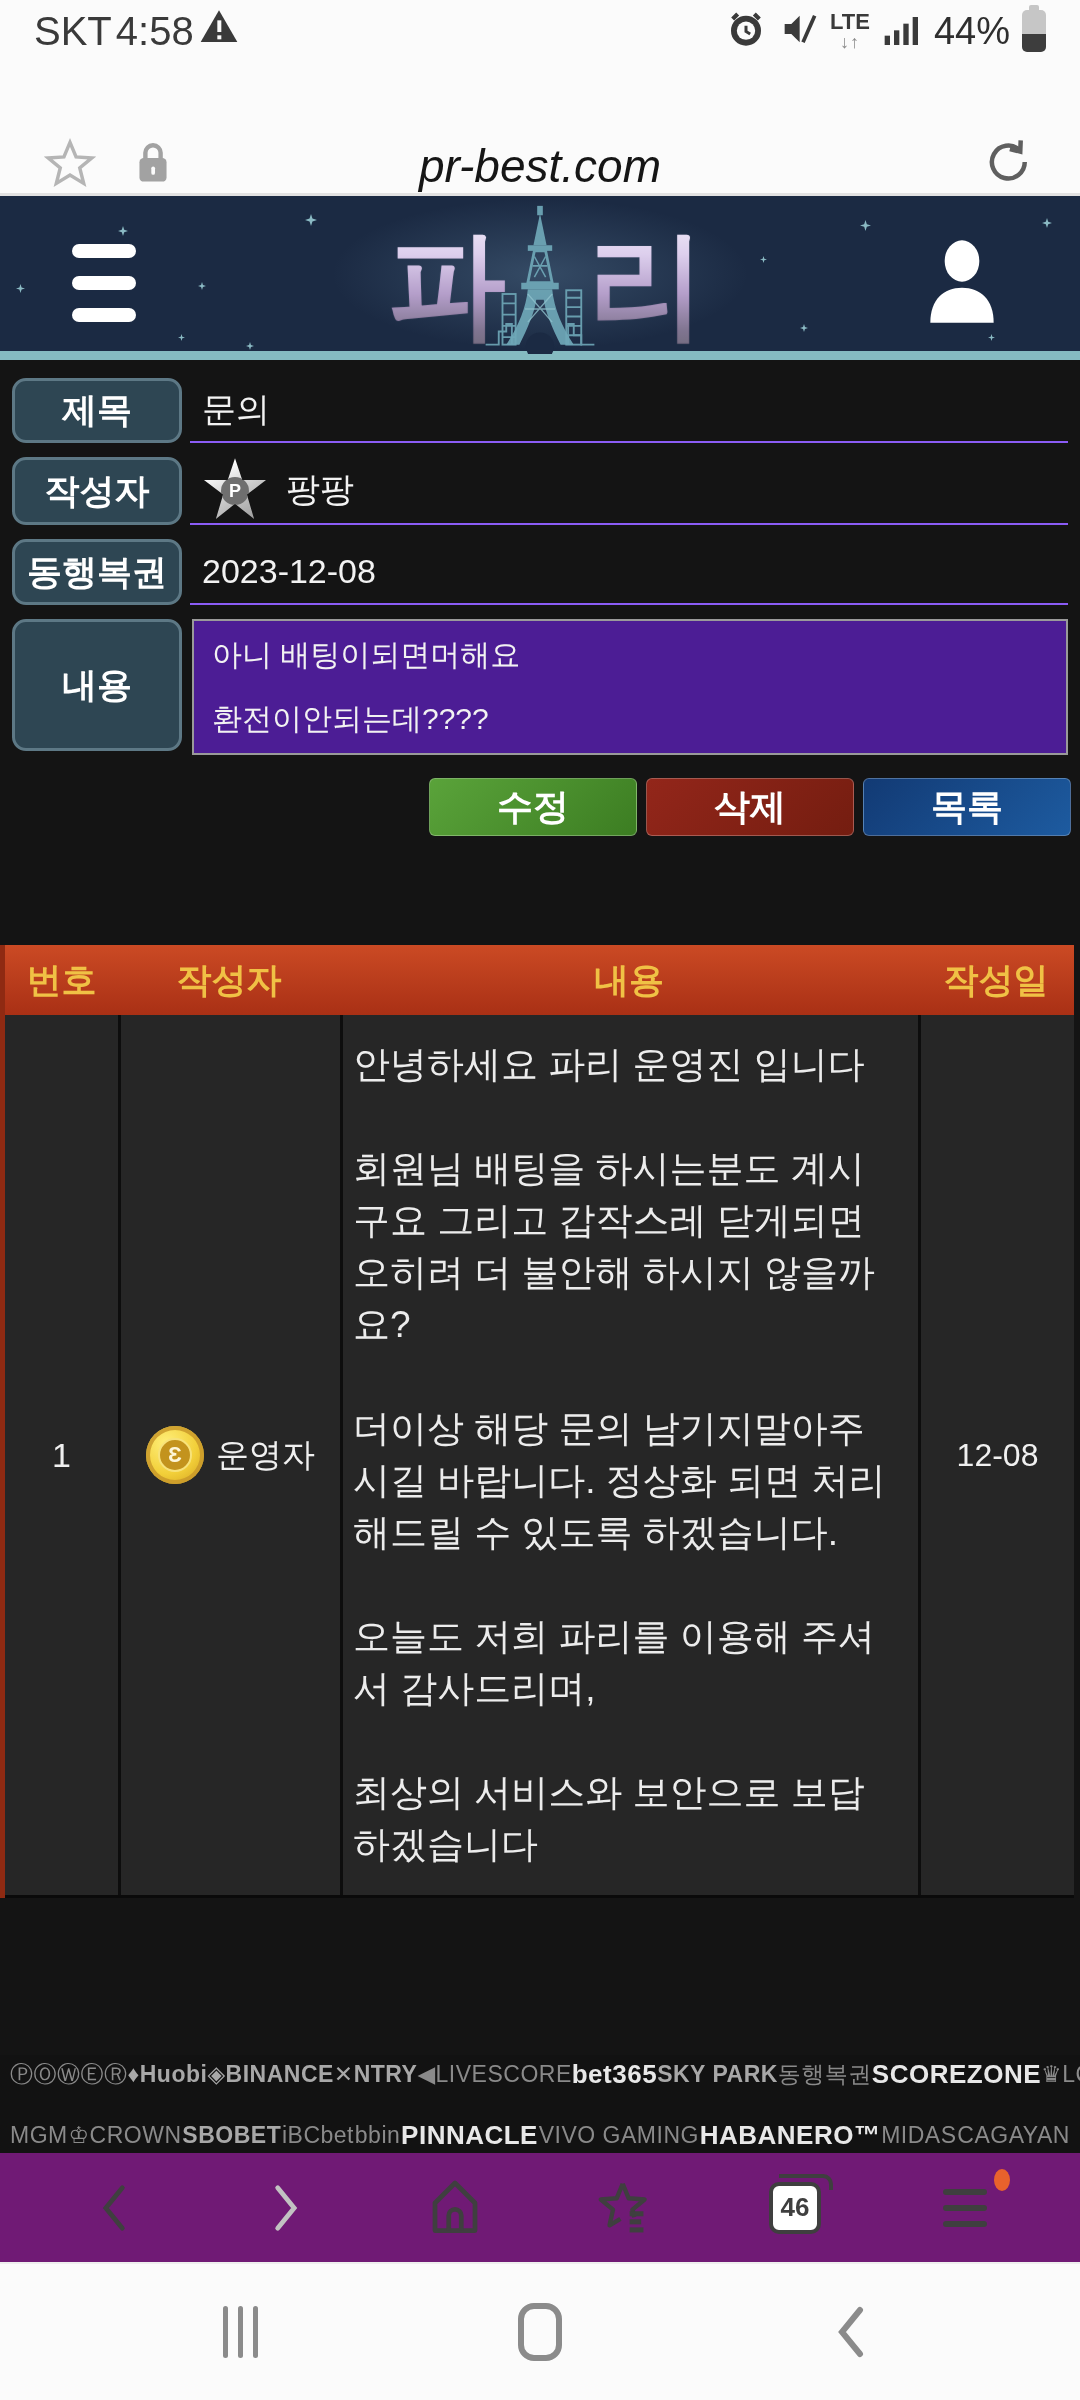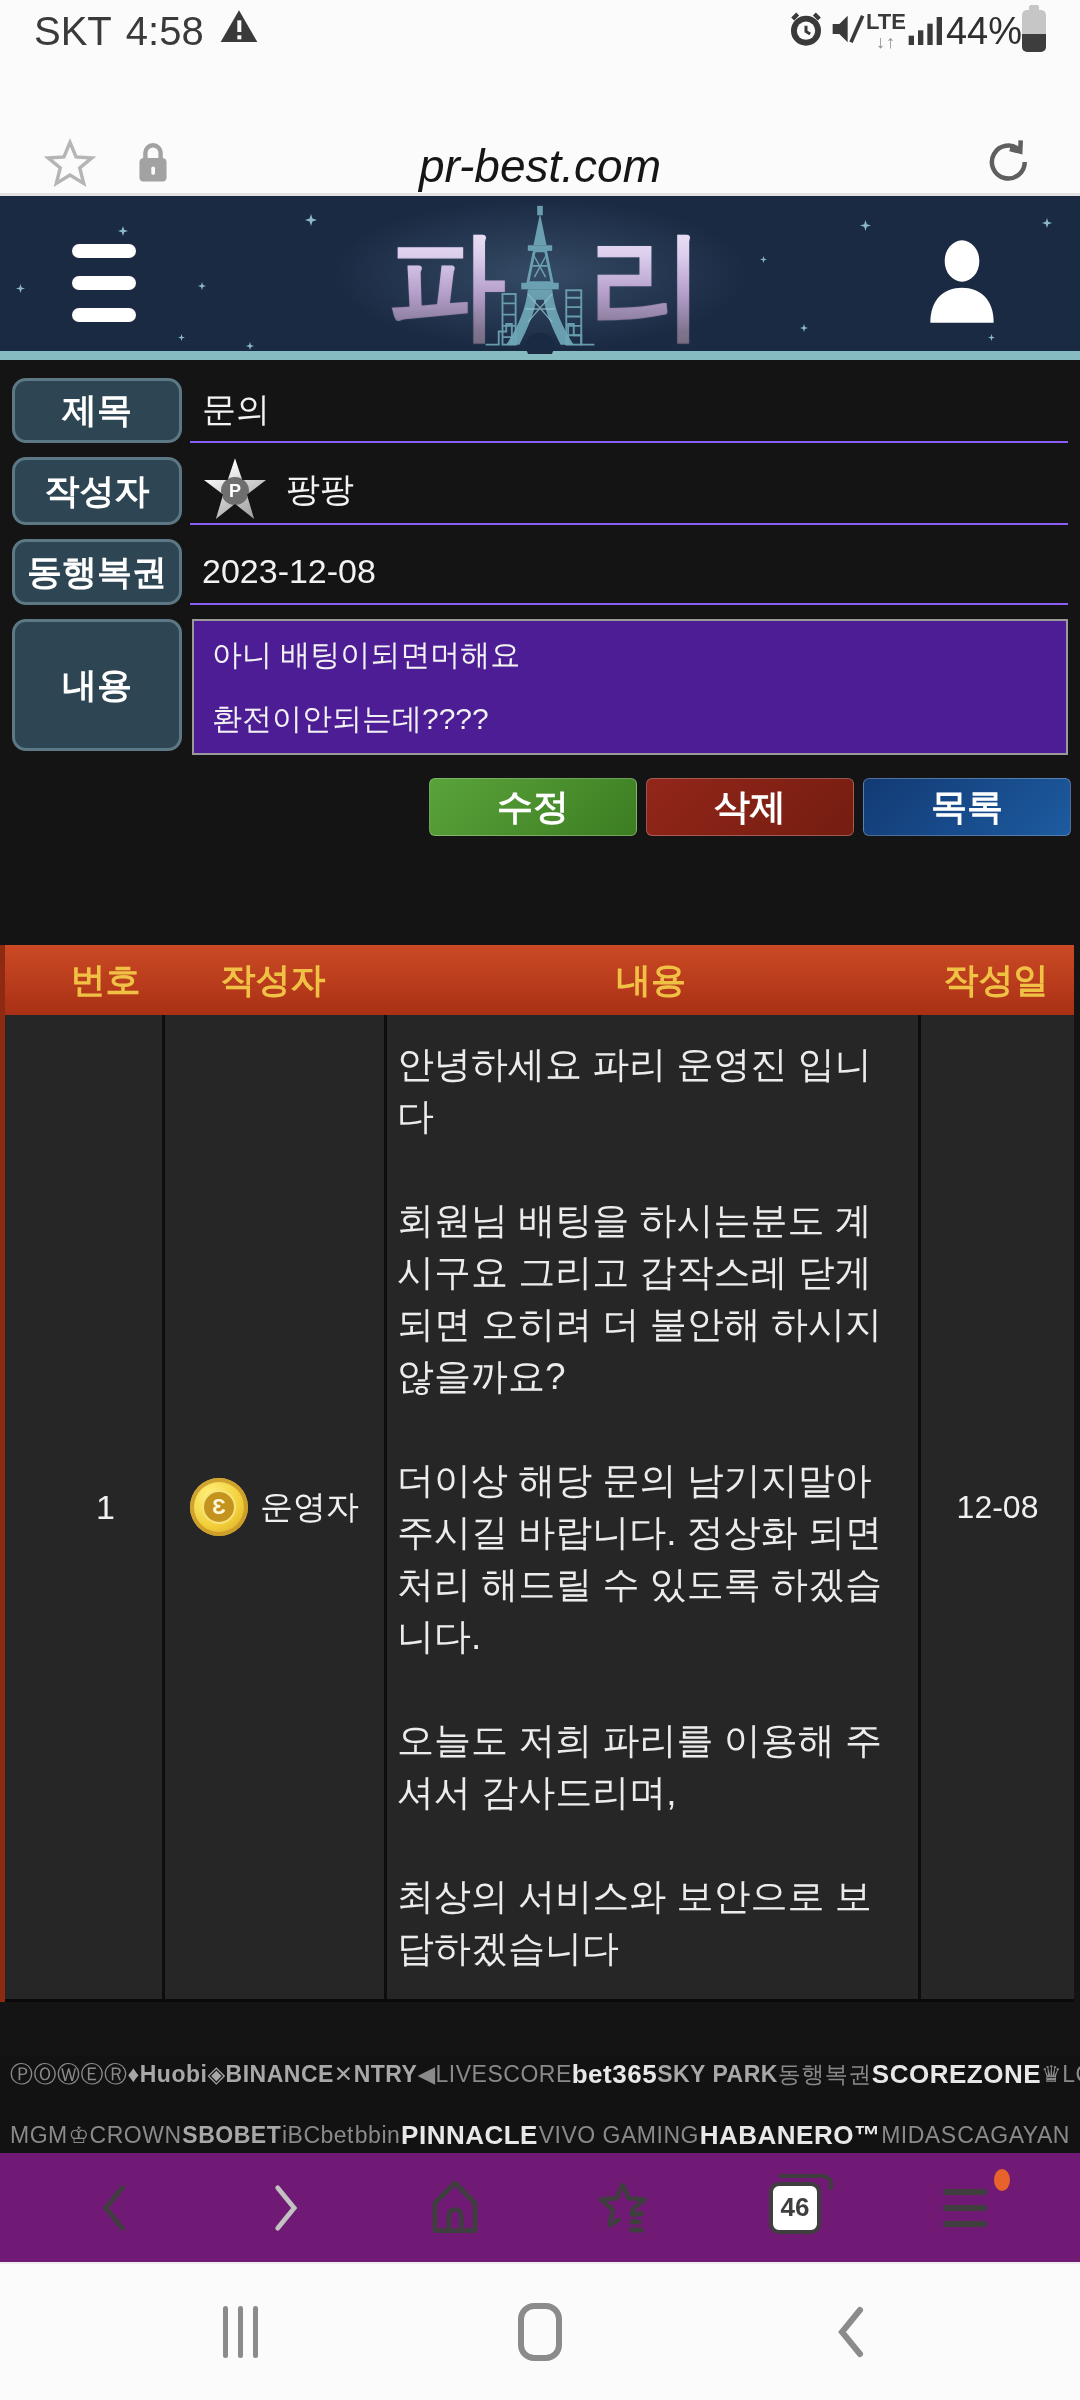--- a/index.html
+++ b/index.html
@@ -3,22 +3,22 @@
 <meta charset="utf-8">
 <style>
   * { margin:0; padding:0; box-sizing:border-box; }
   html,body { background:#000; }
   body { font-family:"Liberation Sans","DejaVu Sans",sans-serif; }
   #screen { position:relative; width:1080px; height:2400px; margin:0 auto; background:#141414; overflow:hidden; }
 
   
   .top-white { position:absolute; top:0; left:0; width:1080px; height:196px; background:#fbfbfb; border-bottom:3px solid #e2e2e2; }
   .status-bar { position:absolute; top:0; left:0; right:0; height:62px; display:flex; align-items:center; padding:0 34px; color:#3a3a3a; }
-  .status-left { display:flex; align-items:center; gap:14px; font-size:40px; font-weight:500; }
-  .status-right { margin-left:auto; display:flex; align-items:center; }
+  .status-left { display:flex; align-items:center; gap:4px; font-size:40px; font-weight:500; }
+  .status-right { margin-left:auto; display:flex; align-items:center; gap:12px; }
   .status-right .pct { font-size:38px; font-weight:400; color:#2f2f2f; }
   .lte-wrap { display:flex; flex-direction:column; align-items:center; line-height:1; color:#3a3a3a; }
   .lte-wrap .lte-txt { font-size:22px; font-weight:700; }
   .lte-wrap .lte-arrows { font-size:18px; color:#8a8a8a; letter-spacing:1px; }
   .battery { position:relative; width:24px; height:42px; border-radius:5px; background:linear-gradient(to top,#3d3d3d 44%,#c6c6c6 44%); }
   .battery:before { content:""; position:absolute; top:-5px; left:7px; width:10px; height:5px; background:#c6c6c6; border-radius:2px 2px 0 0; }
 
   .url-bar { position:absolute; top:62px; left:0; right:0; height:131px; display:flex; align-items:flex-end; padding:0 44px;font-style:italic; }
   .url-text { position:absolute; left:0; right:0; text-align:center; font-size:46px; color:#161616; font-weight:500; }
   .url-left { display:flex; align-items:center; gap:40px; z-index:2; }
@@ -54,21 +54,21 @@
   .actions { position:absolute; top:778px; right:9px; display:flex; gap:9px; }
   .btn { width:208px; height:58px; border-radius:6px; color:#fff; font-size:36px; font-weight:700; display:flex; align-items:center; justify-content:center; cursor:pointer; border:1px solid rgba(255,255,255,.25); }
   .btn-edit { background:linear-gradient(135deg,#5aa33a,#3c7d22);font-family:Liberation Serif, serif; }
   .btn-delete { background:linear-gradient(135deg,#93261a,#741d10); }
   .btn-list { background:linear-gradient(135deg,#123a74,#1d5ba0); }
 
   
   .comment-table { position:absolute; top:945px; left:0; width:1074px; border-left:5px solid #8f2a12; }
   .ct-header { display:flex; height:70px; background:linear-gradient(to bottom,#cb4a24,#a93015); align-items:center; color:#f0c145; font-weight:700; font-size:35px; }
   .ct-body { display:flex; min-height:855px; background:#262626; border-bottom:3px solid #0a0a0a; }
-  .col-no { flex:0 0 113px;margin-left:44px; } .col-author { flex:0 0 222px; } .col-content { flex:1; } .col-date { flex:0 0 156px; }
+  .col-no { flex:0 0 113px; } .col-author { flex:0 0 222px; } .col-content { flex:1; } .col-date { flex:0 0 156px; }
   .ct-header > div { text-align:center; }
   .ct-body > div { border-left:3px solid #0d0d0d; }
   .ct-body > div:first-child { border-left:none; }
   .cell-no { display:flex; align-items:center; justify-content:center; color:#f0f0f0; font-size:34px; }
   .cell-author { display:flex; align-items:center; justify-content:center; gap:12px; color:#f0f0f0; font-size:33px; }
   .coin { position:relative; width:58px; height:58px; border-radius:50%; background:radial-gradient(circle at 35% 30%,#ffef7a,#f2cf39 55%,#cf9c1d 100%); box-shadow:inset 0 0 0 4px rgba(201,153,42,.85); flex:0 0 auto; }
   .coin .coin-sym { position:absolute; left:50%; top:50%; transform:translate(-50%,-50%); width:34px; height:34px; border-radius:50%; background:#c3931d; border:2px solid #f7e27a; color:#fdf6d8; font-size:22px; font-weight:700; display:flex; align-items:center; justify-content:center; }
   .cell-content { padding:24px 20px 24px 10px; color:#ececec; font-size:37px; line-height:52px; white-space:pre-line; }
   .cell-date { display:flex; align-items:center; justify-content:center; color:#f0f0f0; font-size:32px; }
 

